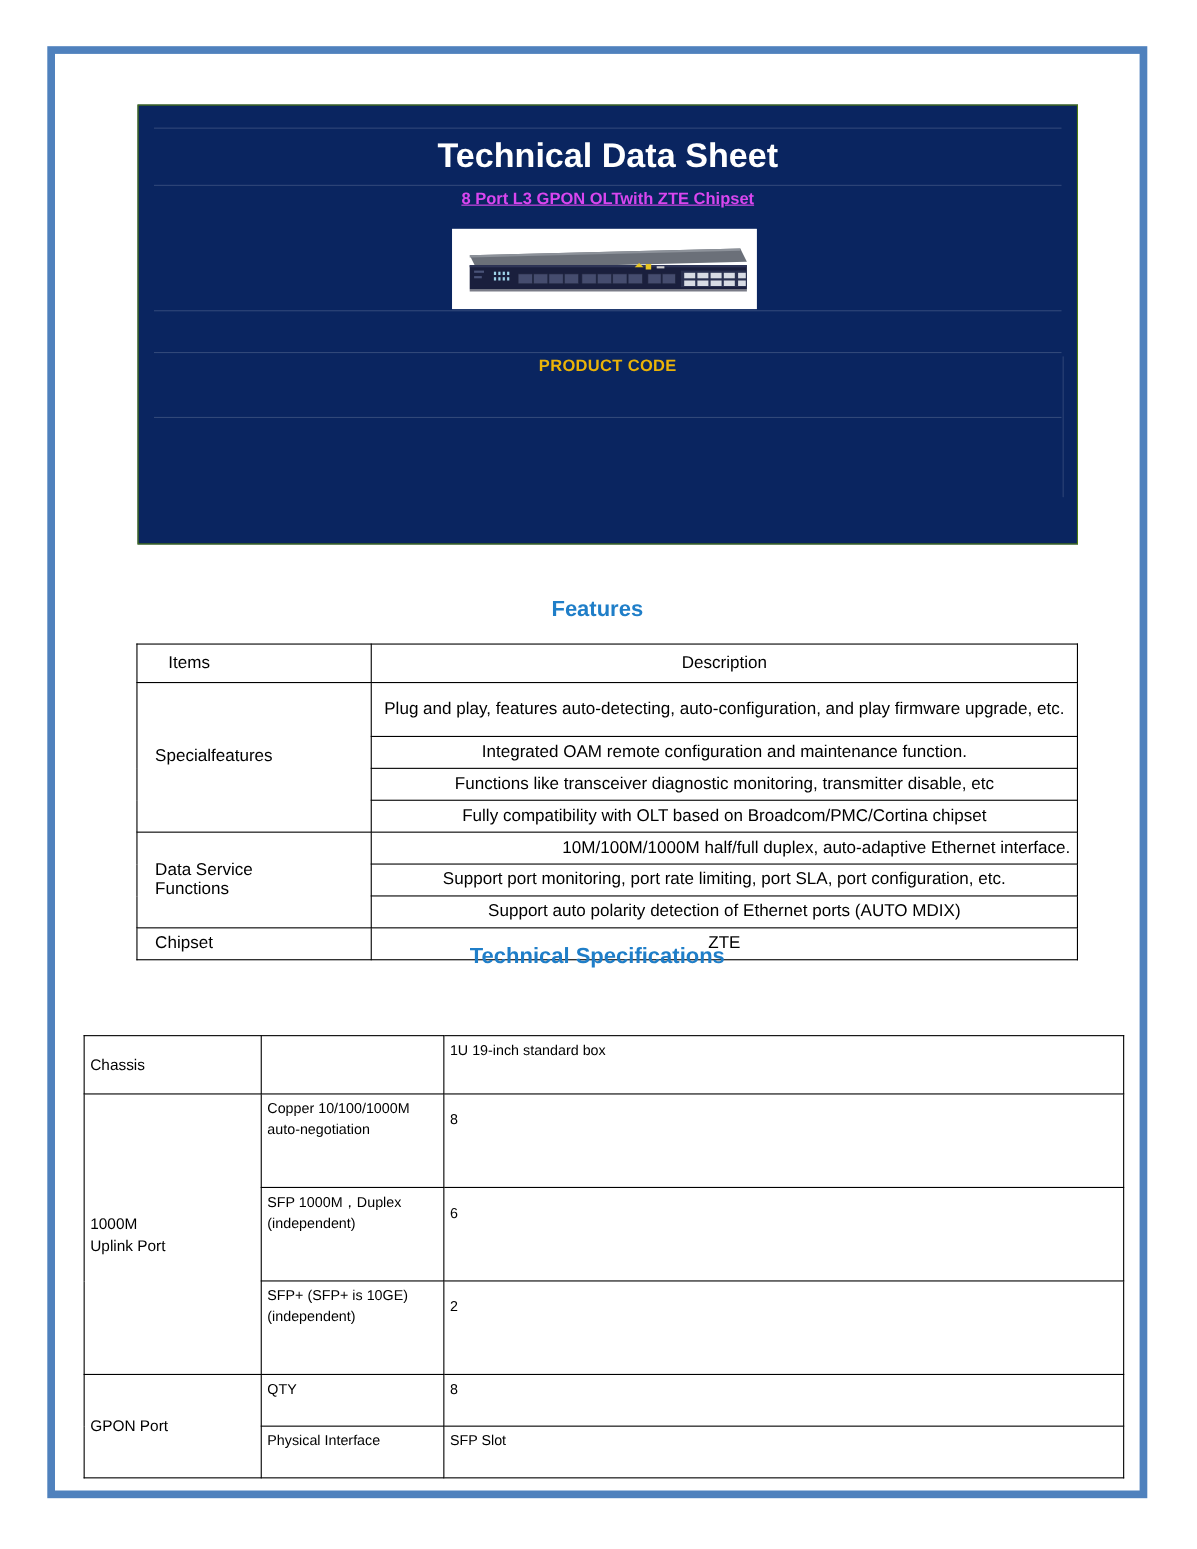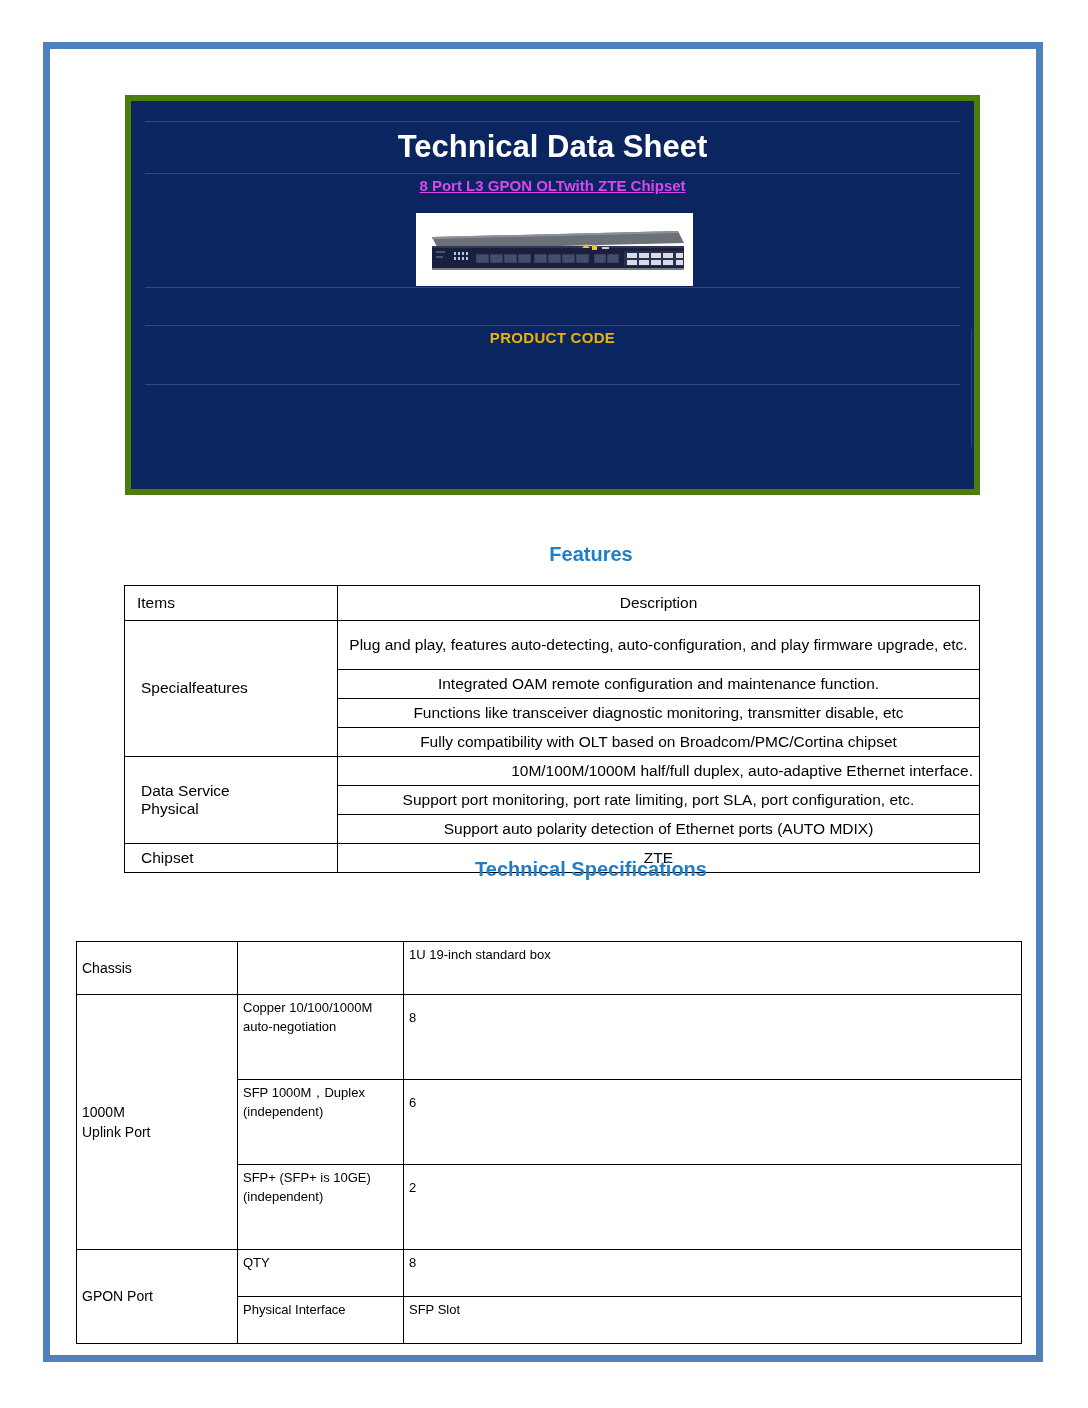--- a/index.html
+++ b/index.html
@@ -37,21 +37,21 @@
 
   
   .banner {
     position: absolute;
     left: 75px;
     top: 46px;
     width: 855px;
     height: 400px;
     background: #0c2461;
     background: #0a2560;
-    border: 6px solid #4d7c0f;
+    border: 1px solid #4d7c0f;
     box-sizing: border-box;
     overflow: hidden;
   }
   .banner-rule {
     position: absolute;
     left: 14px;
     right: 14px;
     height: 1px;
     background: rgba(255,255,255,0.16);
   }
@@ -119,21 +119,20 @@
 
   
   .section-heading {
     position: absolute;
     left: 0;
     width: 100%;
     text-align: center;
     color: #1f7ec8;
     font-size: 20px;
     font-weight: bold;
-    margin-left: 48px;
   }
   #features-heading { top: 494px; }
   #specs-heading { top: 809px; }
 
   
   table {
     border-collapse: collapse;
     position: absolute;
     font-size: 15px;
     color: #000000;
@@ -160,21 +159,21 @@
     text-align: left;
     padding-left: 16px;
     vertical-align: middle;
   }
   #features-table td.desc-col {
     text-align: center;
     vertical-align: middle;
   }
   #features-table td.hdr-item {
     text-align: left;
-    padding-left: 12px;
+    padding-left: 28px;
     height: 30px;
     margin-left: 36px;
   }
   #features-table td.hdr-desc {
     text-align: center;
     height: 30px;
   }
 
   
   #specs-table {
@@ -320,21 +319,21 @@
         <tr>
           <td class="desc-col" style="height:24px;">Functions like transceiver diagnostic monitoring, transmitter disable, etc</td>
         </tr>
         <tr>
           <td class="desc-col" style="height:24px;">Fully compatibility with OLT based on Broadcom/PMC/Cortina chipset</td>
         </tr>
 
         <tr>
           <td class="item-col" rowspan="3">
             <span>Data Service</span><br>
-            <span>Physical</span>
+            <span>Functions</span>
           </td>
           <td class="desc-col" style="height:24px;text-align:right;">10M/100M/1000M half/full duplex, auto-adaptive Ethernet interface.</td>
         </tr>
         <tr>
           <td class="desc-col" style="height:24px;">Support port monitoring, port rate limiting, port SLA, port configuration, etc.</td>
         </tr>
         <tr>
           <td class="desc-col" style="height:24px;">Support auto polarity detection of Ethernet ports (AUTO MDIX)</td>
         </tr>
 

